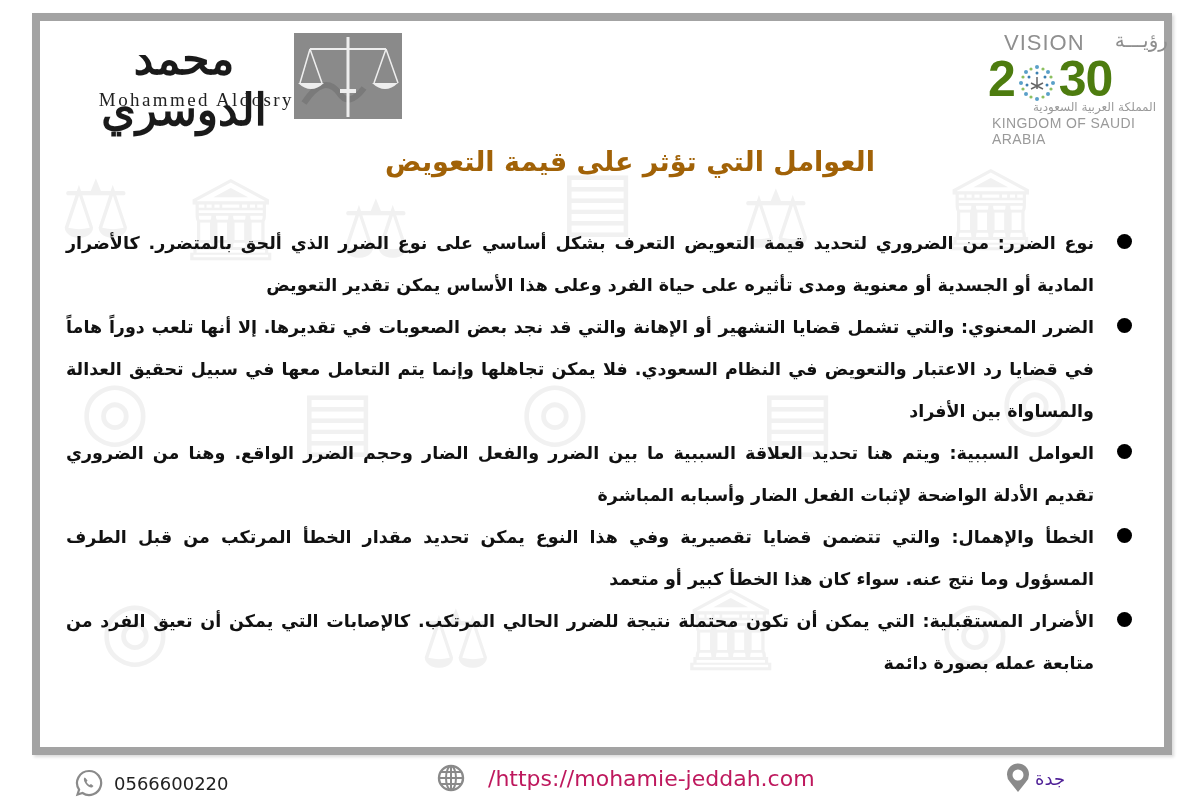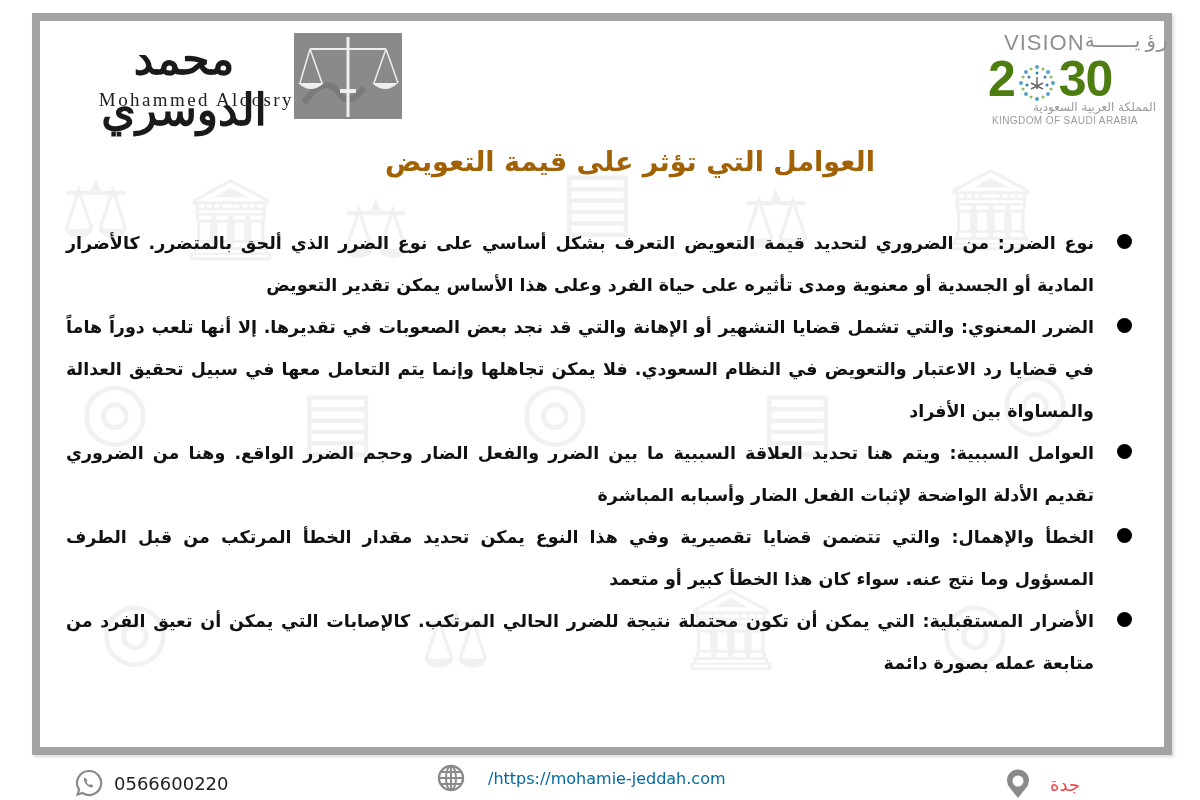--- a/index.html
+++ b/index.html
@@ -19,39 +19,39 @@
   
   .logo { position: absolute; left: 70px; top: 33px; width: 332px; height: 88px; }
   .logo-ar { position: absolute; left: 4px; top: 0; width: 220px; font-family: "DejaVu Serif", serif; font-size: 44px; font-weight: bold; direction: rtl; text-align: center; color: #1a1a1a; letter-spacing: 1px; }
   .logo-en { position: absolute; left: 0; top: 56px; width: 224px; font-family: "Liberation Serif", serif; font-size: 19px; letter-spacing: 2.4px; color: #222; text-align: right; }
   .logo-box { position: absolute; left: 224px; top: 0; width: 108px; height: 86px; background: #8a8a8a; }
   .logo-box svg { width: 108px; height: 86px; }
 
   
   .vision { position: absolute; left: 992px; top: 30px; width: 164px; height: 98px; color: #8f8f8f; }
   .vision-top { position: absolute; left: 12px; top: 0; width: 164px; font-family: "Liberation Sans", sans-serif; font-size: 22px; letter-spacing: 1px; }
-  .vision-top .ar { position: absolute; right: 0; top: -2px; font-family: Liberation Mono, monospace; font-size: 20px; }
+  .vision-top .ar { position: absolute; right: 0; top: -2px; font-family: Liberation Sans, sans-serif; font-size: 20px; }
   .vision-num { position: absolute; left: -4px; top: 20px; font-family: "Liberation Sans", sans-serif; font-size: 50px; font-weight: bold; color: #4d7c0f; letter-spacing: -1px; }
   .vision-num .star { display: inline-block; width: 40px; height: 40px; vertical-align: middle; margin: 0 2px; }
   .vision-ar { position: absolute; right: 0; top: 70px; font-size: 12px; direction: rtl; color: #9a9a9a; }
-  .vision-en { position: absolute; left: 0; top: 85px; font-family: "Liberation Sans", sans-serif; font-size: 10px; color: #9a9a9a; letter-spacing: 0.4px; }
+  .vision-en { position: absolute; left: 0; top: 85px; font-family: "Liberation Sans", sans-serif; font-size: 14px; color: #9a9a9a; letter-spacing: 0.4px; }
 
   
   .title { position: absolute; left: 300px; top: 146px; width: 660px; text-align: center; direction: rtl; font-size: 27px; font-weight: bold; color: #a16207; }
 
   
   .content { position: absolute; left: 66px; top: 222px; width: 1076px; direction: rtl; }
   .item { position: relative; padding-right: 48px; font-size: 17.5px; font-weight: bold; line-height: 42px; text-align: justify; text-align-last: right; margin-bottom: 0; }
   .bullet { position: absolute; right: 10px; top: 12px; width: 15px; height: 15px; border-radius: 50%; background: #000; }
 
   
   .footer { position: absolute; left: 0; top: 758px; width: 1200px; height: 40px; }
   .f-phone { position: absolute; left: 74px; top: 10px; display: flex; align-items: center; gap: 10px; font-family: "DejaVu Sans", sans-serif; font-size: 18px; color: #222; }
-  .f-web { position: absolute; left: 436px; top: 5px; display: flex; align-items: center; gap: 22px; font-family: "DejaVu Sans", sans-serif; font-size: 16px; color: #0369a1; }
-  .f-city { position: absolute; left: 1003px; top: 11px; display: flex; align-items: center; gap: 17px; font-size: 18px; color: #ef4444; }
+  .f-web { position: absolute; left: 436px; top: 5px; display: flex; align-items: center; gap: 22px; font-family: "DejaVu Sans", sans-serif; font-size: 22px; color: #be185d; }
+  .f-city { position: absolute; left: 1003px; top: 5px; display: flex; align-items: center; gap: 2px; font-size: 18px; color: #4c1d95; }
   .ico { width: 30px; height: 30px; display: inline-block; }
 </style>
 </head>
 <body>
 
 <div class="frame"></div>
 
 <div class="watermark">
   <span class="wm" style="left:20px;top:20px;">⚖</span>
   <span class="wm" style="left:140px;top:30px;">🏛</span>

